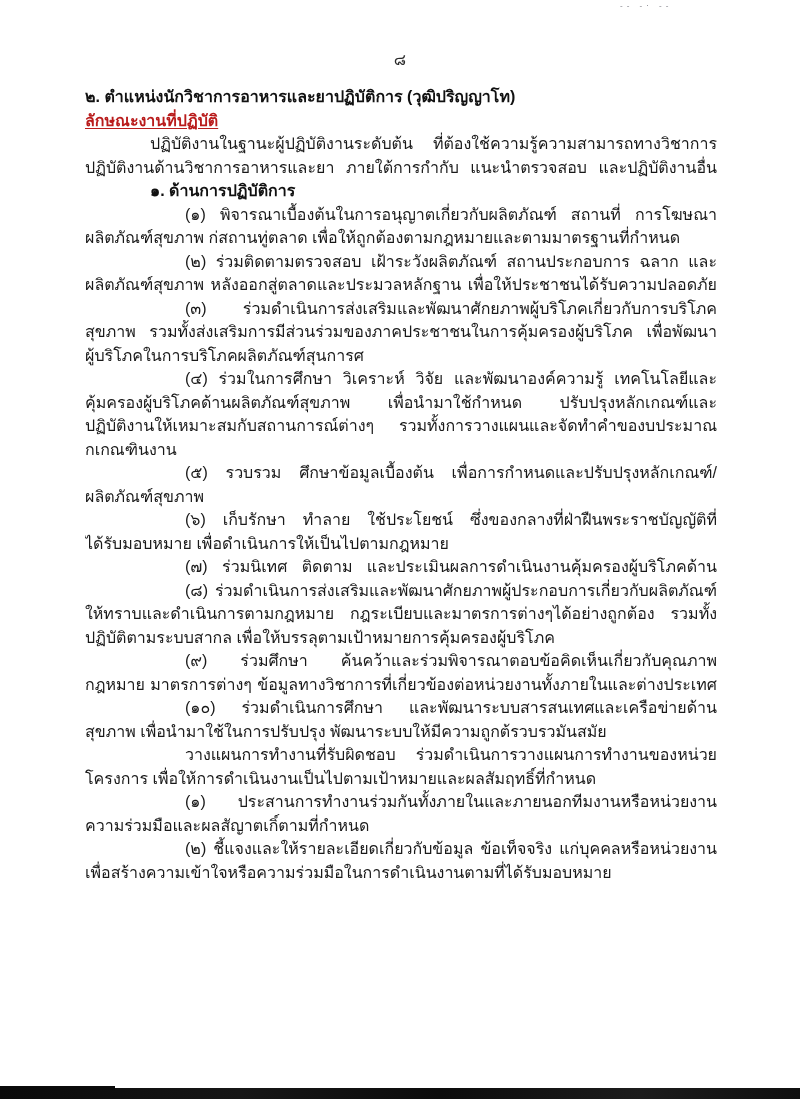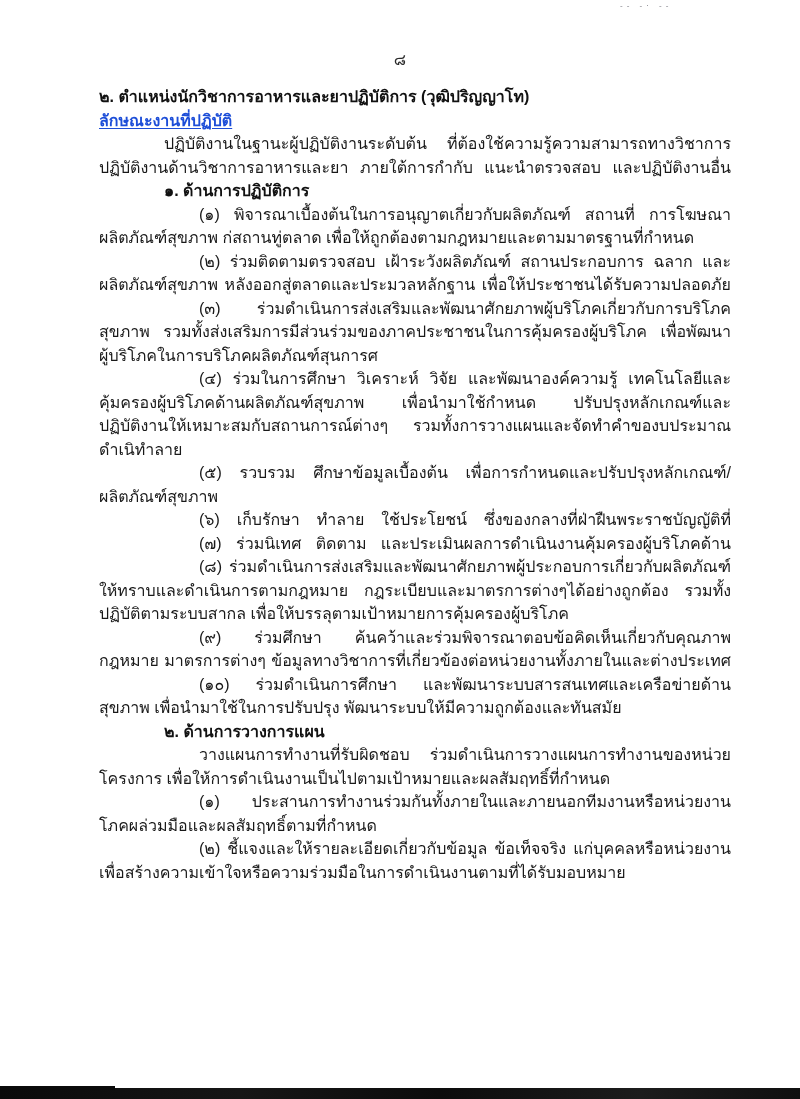--- a/index.html
+++ b/index.html
@@ -16,35 +16,35 @@
     position:absolute; top:1px; left:620px;
     font-size:8px; color:#7d7d85; letter-spacing:4px;
     white-space:nowrap;
   }
   .page-number {
     position:absolute; top:50px; left:0; width:800px;
     text-align:center; font-size:16px; line-height:20px;
     color:#2a2a2a;
   }
   .doc-body {
-    position:absolute; left:85px; top:85px; width:632px;margin-left:14px;
+    position:absolute; left:85px; top:85px; width:632px;
   }
   .line {
     font-size:16px;
     line-height:23.5px;
     height:23.5px;
     overflow:hidden;
     white-space:nowrap;
     color:#191919;
   }
   .line.i1 { padding-left:65px; }
   .line.i2 { padding-left:100px; }
   .line.j  { white-space:normal; text-align:justify; text-align-last:justify; }
   .line.bold  { font-weight:bold; color:#111; }
-  .line.boldu { font-weight:bold; color:#1d4ed8; text-decoration:underline; text-underline-offset:2px; }
+  .line.boldu { font-weight:bold; color:#b91c1c; text-decoration:underline; text-underline-offset:2px; }
   .bottom-bar {
     position:absolute; left:0; bottom:0; width:800px; height:11px;
     background:linear-gradient(90deg,#0a0a0a 0%,#161616 30%,#0c0c0c 55%,#1c1c1c 80%,#101010 100%);
   }
   .bottom-bar::before {
     content:""; position:absolute; left:0; top:-2px; width:115px; height:4px;
     background:#0a0a0a;
   }
 </style>
 </head>
@@ -64,35 +64,35 @@
       <div class="line i2 j">(๑) พิจารณาเบื้องต้นในการอนุญาตเกี่ยวกับผลิตภัณฑ์ สถานที่ การโฆษณาเกี่ยวกับ</div>
       <div class="line">ผลิตภัณฑ์สุขภาพ ก่สถานทู่ตลาด เพื่อให้ถูกต้องตามกฎหมายและตามมาตรฐานที่กำหนด</div>
       <div class="line i2 j">(๒) ร่วมติดตามตรวจสอบ เฝ้าระวังผลิตภัณฑ์ สถานประกอบการ ฉลาก และการโฆษณา</div>
       <div class="line j">ผลิตภัณฑ์สุขภาพ หลังออกสู่ตลาดและประมวลหลักฐาน เพื่อให้ประชาชนได้รับความปลอดภัยในการบริโภค</div>
       <div class="line i2 j">(๓) ร่วมดำเนินการส่งเสริมและพัฒนาศักยภาพผู้บริโภคเกี่ยวกับการบริโภคผลิตภัณฑ์</div>
       <div class="line j">สุขภาพ รวมทั้งส่งเสริมการมีส่วนร่วมของภาคประชาชนในการคุ้มครองผู้บริโภค เพื่อพัฒนาศักยภาพ</div>
       <div class="line">ผู้บริโภคในการบริโภคผลิตภัณฑ์สุนการศ</div>
       <div class="line i2 j">(๔) ร่วมในการศึกษา วิเคราะห์ วิจัย และพัฒนาองค์ความรู้ เทคโนโลยีและระบบงาน</div>
       <div class="line j">คุ้มครองผู้บริโภคด้านผลิตภัณฑ์สุขภาพ เพื่อนำมาใช้กำหนด ปรับปรุงหลักเกณฑ์และมาตรฐานในการ</div>
       <div class="line j">ปฏิบัติงานให้เหมาะสมกับสถานการณ์ต่างๆ รวมทั้งการวางแผนและจัดทำคำของบประมาณเพื่อใช้</div>
-      <div class="line">ดำเนิทำลาย</div>
+      <div class="line">กเกณฑินงาน</div>
       <div class="line i2 j">(๕) รวบรวม ศึกษาข้อมูลเบื้องต้น เพื่อการกำหนดและปรับปรุงหลักเกณฑ์/กฎหมายด้าน</div>
       <div class="line">ผลิตภัณฑ์สุขภาพ</div>
       <div class="line i2 j">(๖) เก็บรักษา ทำลาย ใช้ประโยชน์ ซึ่งของกลางที่ฝ่าฝืนพระราชบัญญัติที่เกี่ยวข้องตามที่</div>
+      <div class="line">ได้รับมอบหมาย เพื่อดำเนินการให้เป็นไปตามกฎหมาย</div>
       <div class="line i2 j">(๗) ร่วมนิเทศ ติดตาม และประเมินผลการดำเนินงานคุ้มครองผู้บริโภคด้านผลิตภัณฑ์</div>
       <div class="line i2 j">(๘) ร่วมดำเนินการส่งเสริมและพัฒนาศักยภาพผู้ประกอบการเกี่ยวกับผลิตภัณฑ์สุขภาพ</div>
       <div class="line j">ให้ทราบและดำเนินการตามกฎหมาย กฎระเบียบและมาตรการต่างๆได้อย่างถูกต้อง รวมทั้งการรับรองการ</div>
       <div class="line">ปฏิบัติตามระบบสากล เพื่อให้บรรลุตามเป้าหมายการคุ้มครองผู้บริโภค</div>
       <div class="line i2 j">(๙) ร่วมศึกษา ค้นคว้าและร่วมพิจารณาตอบข้อคิดเห็นเกี่ยวกับคุณภาพ มาตรฐานตาม</div>
       <div class="line j">กฎหมาย มาตรการต่างๆ ข้อมูลทางวิชาการที่เกี่ยวข้องต่อหน่วยงานทั้งภายในและต่างประเทศเพื่อนำไปใช้</div>
       <div class="line i2 j">(๑๐) ร่วมดำเนินการศึกษา และพัฒนาระบบสารสนเทศและเครือข่ายด้านผลิตภัณฑ์</div>
-      <div class="line">สุขภาพ เพื่อนำมาใช้ในการปรับปรุง พัฒนาระบบให้มีความถูกต้องและทันสมัย</div>
-      <div class="line i1 bold">๒. ด้านการวางการแผน</div>
+      <div class="line">สุขภาพ เพื่อนำมาใช้ในการปรับปรุง พัฒนาระบบให้มีความถูกต้รวบรวมันสมัย</div>
       <div class="line i2 j">วางแผนการทำงานที่รับผิดชอบ ร่วมดำเนินการวางแผนการทำงานของหน่วยงานหรือ</div>
       <div class="line">โครงการ เพื่อให้การดำเนินงานเป็นไปตามเป้าหมายและผลสัมฤทธิ์ที่กำหนด</div>
       <div class="line i2 j">(๑) ประสานการทำงานร่วมกันทั้งภายในและภายนอกทีมงานหรือหน่วยงาน เพื่อให้เกิด</div>
-      <div class="line">โภคผล่วมมือและผลสัมฤทธิ์ตามที่กำหนด</div>
+      <div class="line">ความร่วมมือและผลสัญาตเกิ์ตามที่กำหนด</div>
       <div class="line i2 j">(๒) ชี้แจงและให้รายละเอียดเกี่ยวกับข้อมูล ข้อเท็จจริง แก่บุคคลหรือหน่วยงานที่เกี่ยวข้อง</div>
       <div class="line">เพื่อสร้างความเข้าใจหรือความร่วมมือในการดำเนินงานตามที่ได้รับมอบหมาย</div>
     </div>
 
   <div class="bottom-bar"></div>
 </div>
 
 </body></html>

